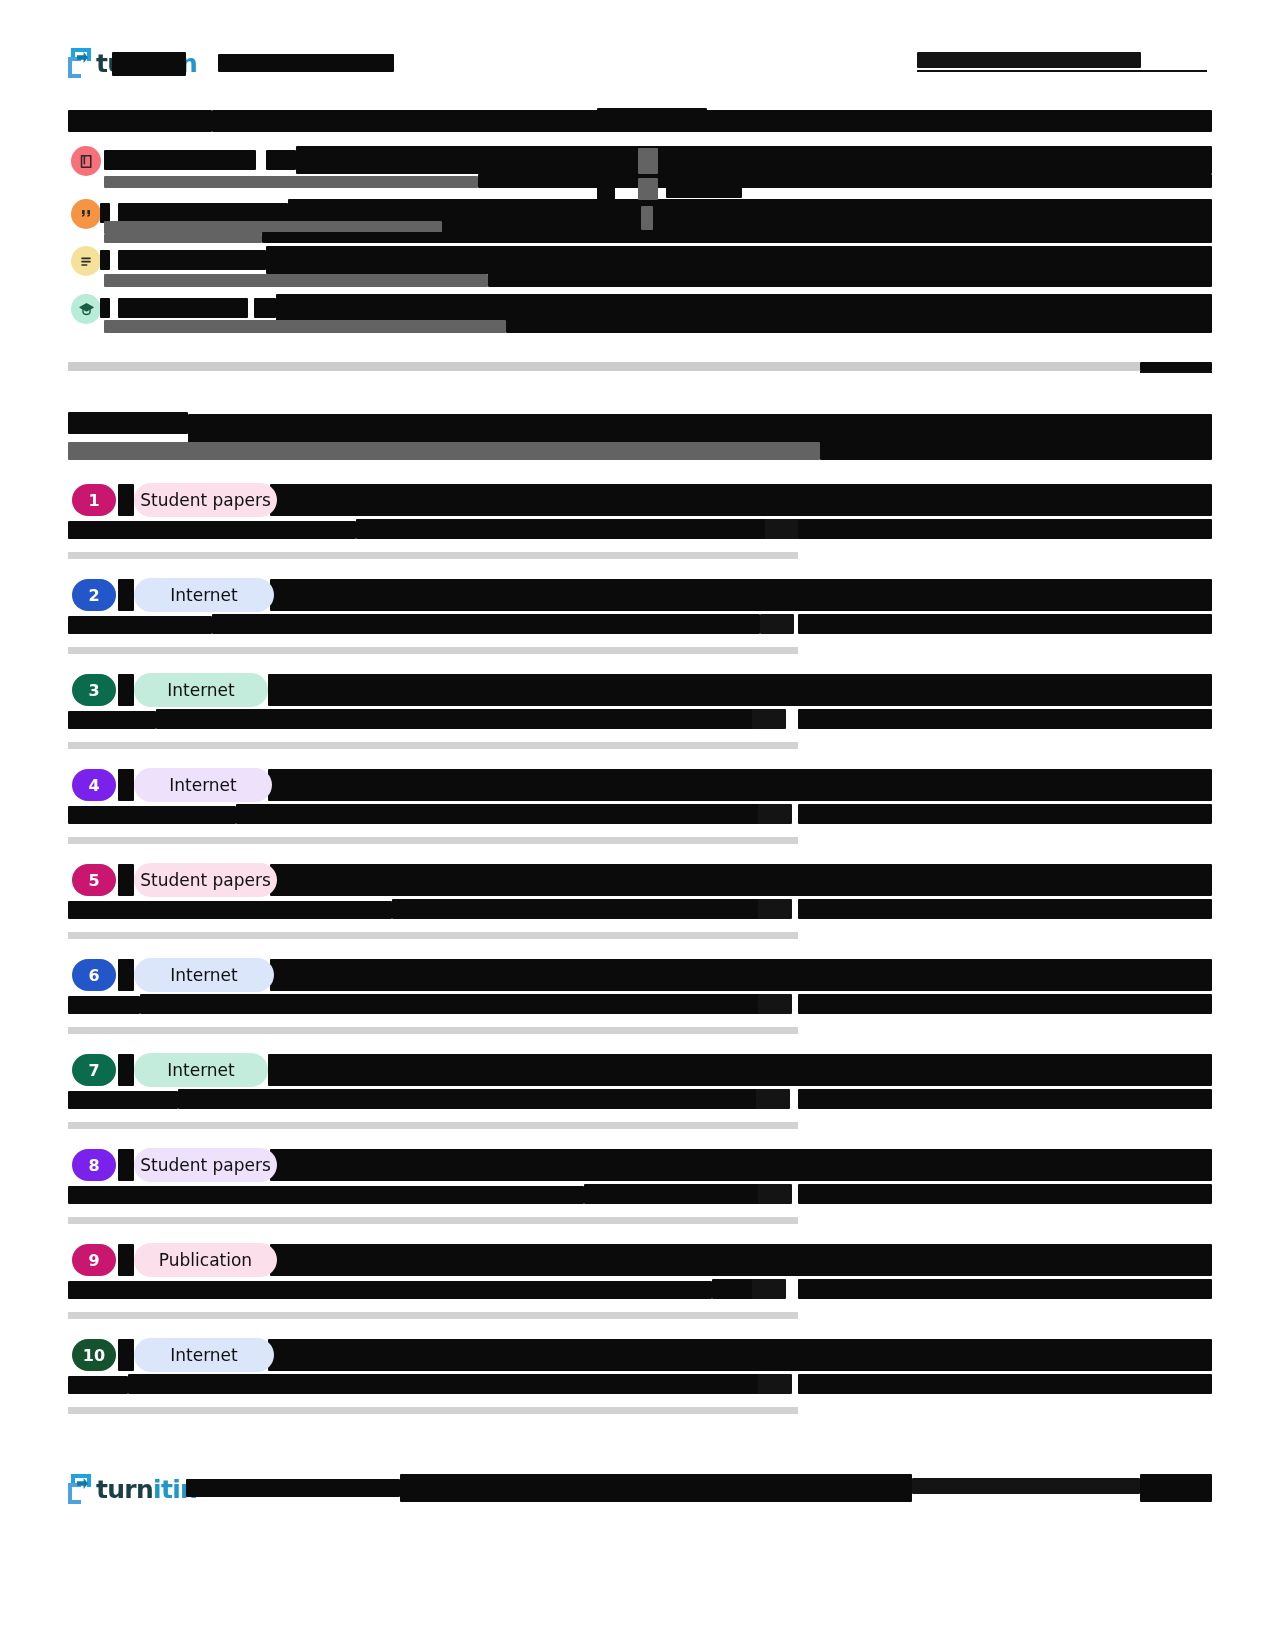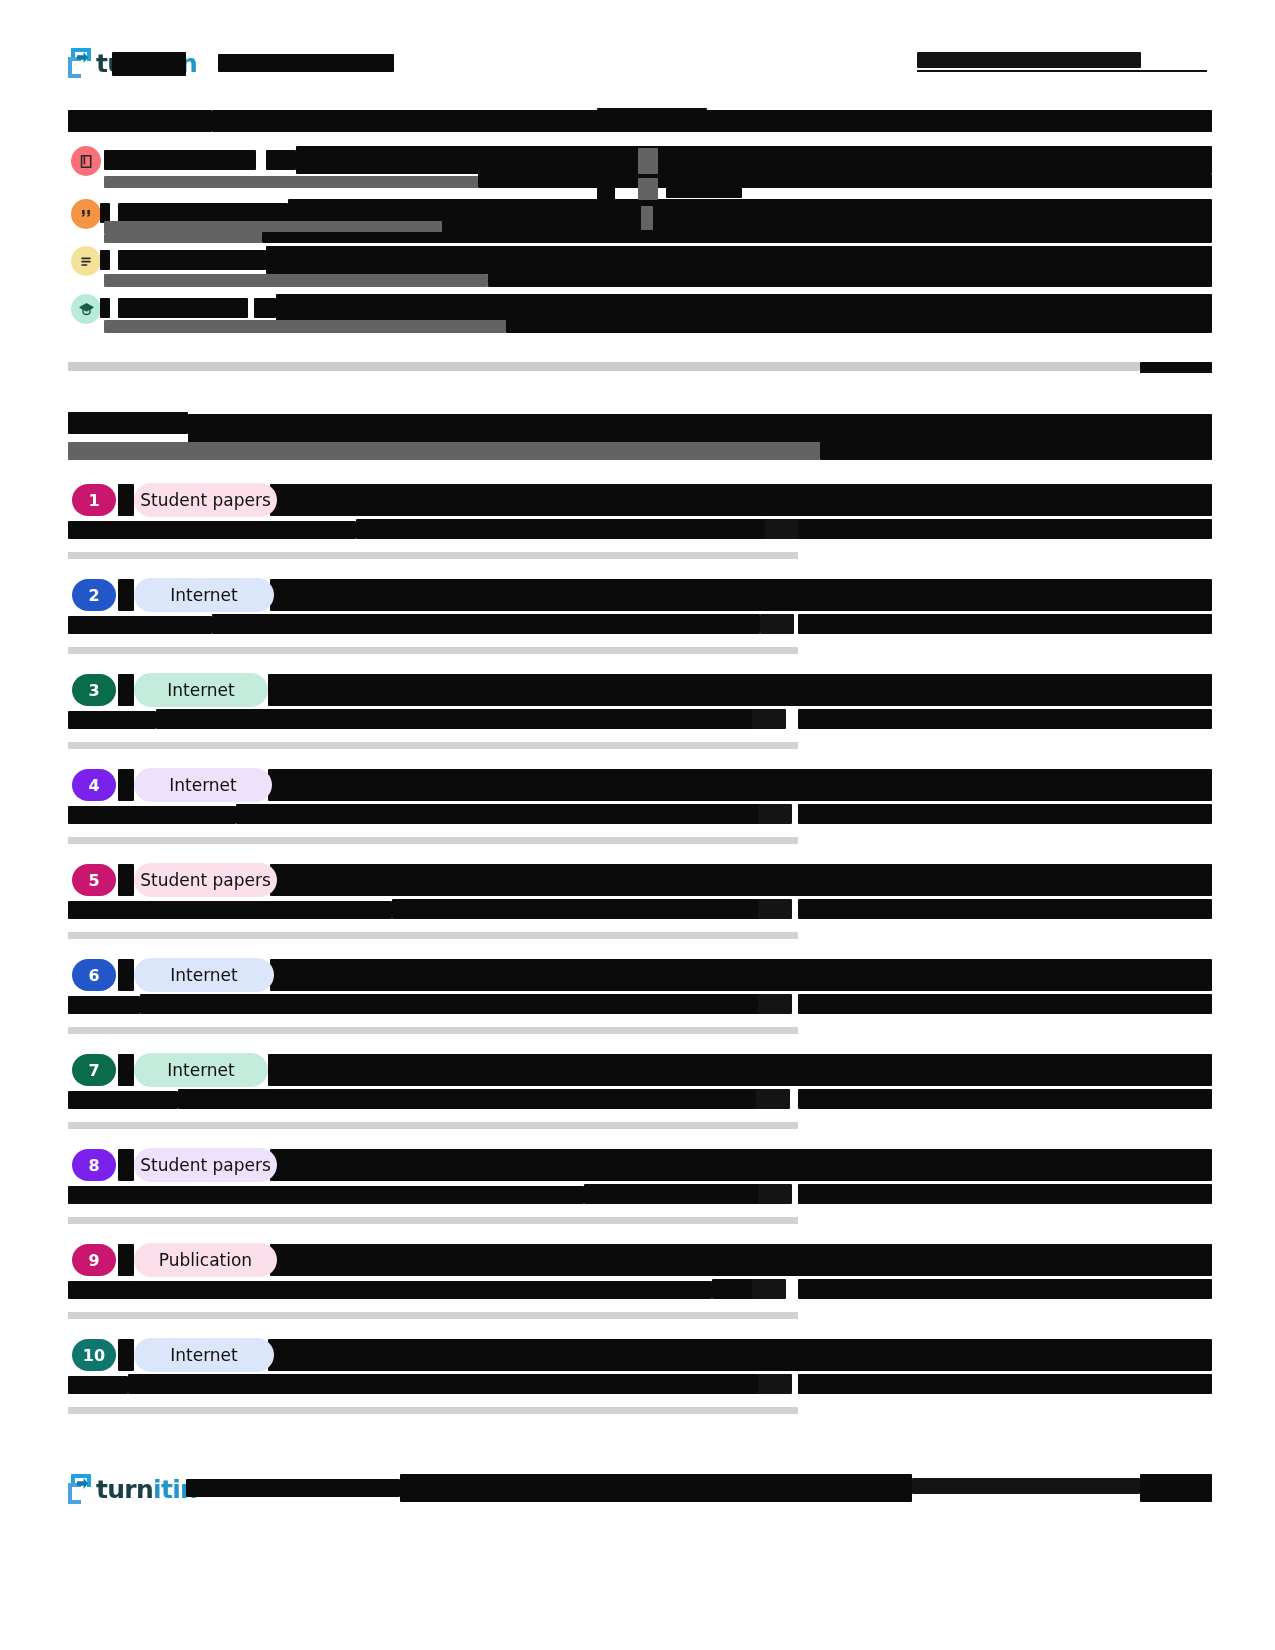--- a/index.html
+++ b/index.html
@@ -220,21 +220,21 @@
       <div class="rd" style="left: 118px; top: 1244px; width: 16px; height: 32px;"></div>
       <div class="src-num" style="left: 72px; top: 1244px; background: rgb(201, 22, 111);">9</div>
       <div class="src-pill" style="left: 134px; top: 1243px; width: 143px; background: rgb(251, 223, 235);">Publication</div>
       <div class="rd" style="left: 68px; top: 1281px; width: 644px; height: 18px;"></div>
       <div class="rd" style="left: 712px; top: 1279px; width: 52px; height: 20px;"></div>
       <div class="rd soft" style="left: 752px; top: 1279px; width: 34px; height: 20px;"></div>
       <div class="rd" style="left: 798px; top: 1279px; width: 414px; height: 20px;"></div>
       <div class="src-rule" style="left: 68px; top: 1312px; width: 730px;"></div>
       <div class="rd" style="left: 268px; top: 1339px; width: 944px; height: 32px;"></div>
       <div class="rd" style="left: 118px; top: 1339px; width: 16px; height: 32px;"></div>
-      <div class="src-num" style="left: 72px; top: 1339px; background: #0f766e;">10</div>
+      <div class="src-num" style="left: 72px; top: 1339px; background: #14532d;">10</div>
       <div class="src-pill" style="left: 134px; top: 1338px; width: 140px; background: rgb(220, 230, 251);">Internet</div>
       <div class="rd" style="left: 68px; top: 1376px; width: 60px; height: 18px;"></div>
       <div class="rd" style="left: 128px; top: 1374px; width: 636px; height: 20px;"></div>
       <div class="rd soft" style="left: 758px; top: 1374px; width: 34px; height: 20px;"></div>
       <div class="rd" style="left: 798px; top: 1374px; width: 414px; height: 20px;"></div>
       <div class="src-rule" style="left: 68px; top: 1407px; width: 730px;"></div>
     </div>
 
   <div class="tn-logo" style="left:68px;top:1474px;">
     <div class="tn-mark">

